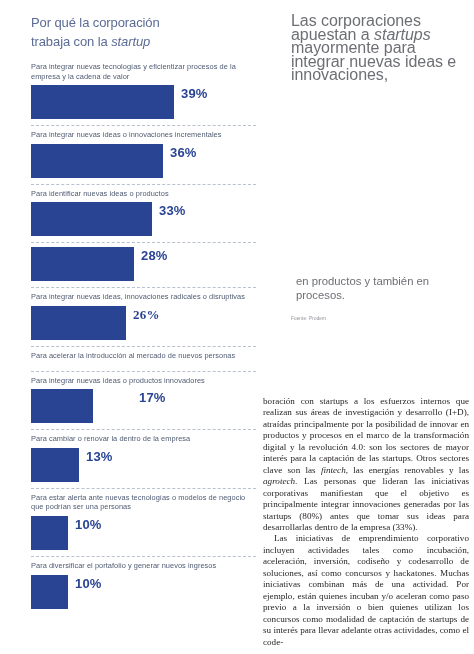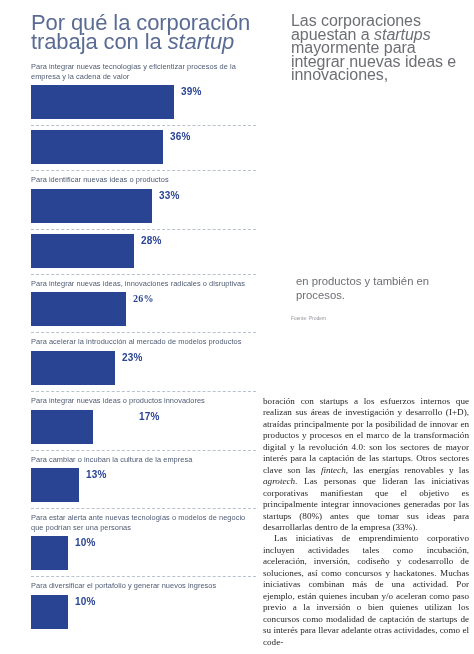--- a/index.html
+++ b/index.html
@@ -23,21 +23,21 @@
 
   
   .left-col {
     position: absolute;
     left: 31px;
     top: 13px;
     width: 225px;
   }
   .main-title {
     color: #5a6b94;
-    font-size: 22px;
+    font-size: 13px;
     line-height: 19px;
     font-weight: 400;
     margin: 0 0 11px 0;
     letter-spacing: -0.1px;
   }
   .main-title .ital {
     font-style: italic;
   }
 
   .bar-block {
@@ -60,21 +60,21 @@
     display: flex;
     align-items: flex-start;
   }
   .bar {
     background: #2a4494;
     height: 34px;
     flex: 0 0 auto;
   }
   .bar-value {
     color: #2a4494;
-    font-size: 10px;
+    font-size: 13px;
     font-weight: bold;
     margin-left: 7px;
     margin-top: 1px;
     letter-spacing: 0.2px;
   }
   .bar-gap {
     height: 6px;
   }
 
   
@@ -178,20 +178,21 @@
     <div id="bars">
         <div class="bar-block">
           <p class="bar-label">Para integrar nuevas tecnologías y eficientizar procesos de la empresa y la cadena de valor</p>
           <div class="bar-wrap">
             <div class="bar" style="width: 143px; background: rgb(42, 68, 148);"></div>
             <div class="bar-value" style="color: rgb(42, 68, 148);">39%</div>
           </div>
           <div class="bar-gap"></div>
         </div>
         <div class="bar-block">
+          <p class="bar-label">Para integrar nuevas ideas o innovaciones incrementales</p>
           <div class="bar-wrap">
             <div class="bar" style="width: 132px; background: rgb(42, 68, 148);"></div>
             <div class="bar-value" style="color: rgb(42, 68, 148);">36%</div>
           </div>
           <div class="bar-gap"></div>
         </div>
         <div class="bar-block">
           <p class="bar-label">Para identificar nuevas ideas o productos</p>
           <div class="bar-wrap">
             <div class="bar" style="width: 121px; background: rgb(42, 68, 148);"></div>
@@ -208,37 +209,33 @@
         </div>
         <div class="bar-block">
           <p class="bar-label">Para integrar nuevas ideas, innovaciones radicales o disruptivas</p>
           <div class="bar-wrap">
             <div class="bar" style="width: 95px; background: rgb(42, 68, 148);"></div>
             <div class="bar-value" style="color: rgb(42, 68, 148); font-family: Liberation Serif, serif;">26%</div>
           </div>
           <div class="bar-gap"></div>
         </div>
         <div class="bar-block">
-          <p class="bar-label">Para acelerar la introducción al mercado de modelos productos</p>
-          <div class="bar-wrap">
-            <div class="bar" style="width: 84px; background: rgb(42, 68, 148);"></div>
-            <div class="bar-value" style="color: rgb(42, 68, 148);">23%</div>
-          </div>
+          <p class="bar-label">Para acelerar la introducción al mercado de nuevos personas</p>
           <div class="bar-gap"></div>
         </div>
         <div class="bar-block">
           <p class="bar-label">Para integrar nuevas ideas o productos innovadores</p>
           <div class="bar-wrap">
             <div class="bar" style="width: 62px; background: rgb(42, 68, 148);"></div>
             <div class="bar-value" style="color: rgb(42, 68, 148); margin-left: 46px;">17%</div>
           </div>
           <div class="bar-gap"></div>
         </div>
         <div class="bar-block">
-          <p class="bar-label">Para cambiar o incuban la cultura de la empresa</p>
+          <p class="bar-label">Para cambiar o renovar la dentro de la empresa</p>
           <div class="bar-wrap">
             <div class="bar" style="width: 48px; background: rgb(42, 68, 148);"></div>
             <div class="bar-value" style="color: rgb(42, 68, 148);">13%</div>
           </div>
           <div class="bar-gap"></div>
         </div>
         <div class="bar-block">
           <p class="bar-label">Para estar alerta ante nuevas tecnologías o modelos de negocio que podrían ser una personas</p>
           <div class="bar-wrap">
             <div class="bar" style="width: 37px; background: rgb(42, 68, 148);"></div>

